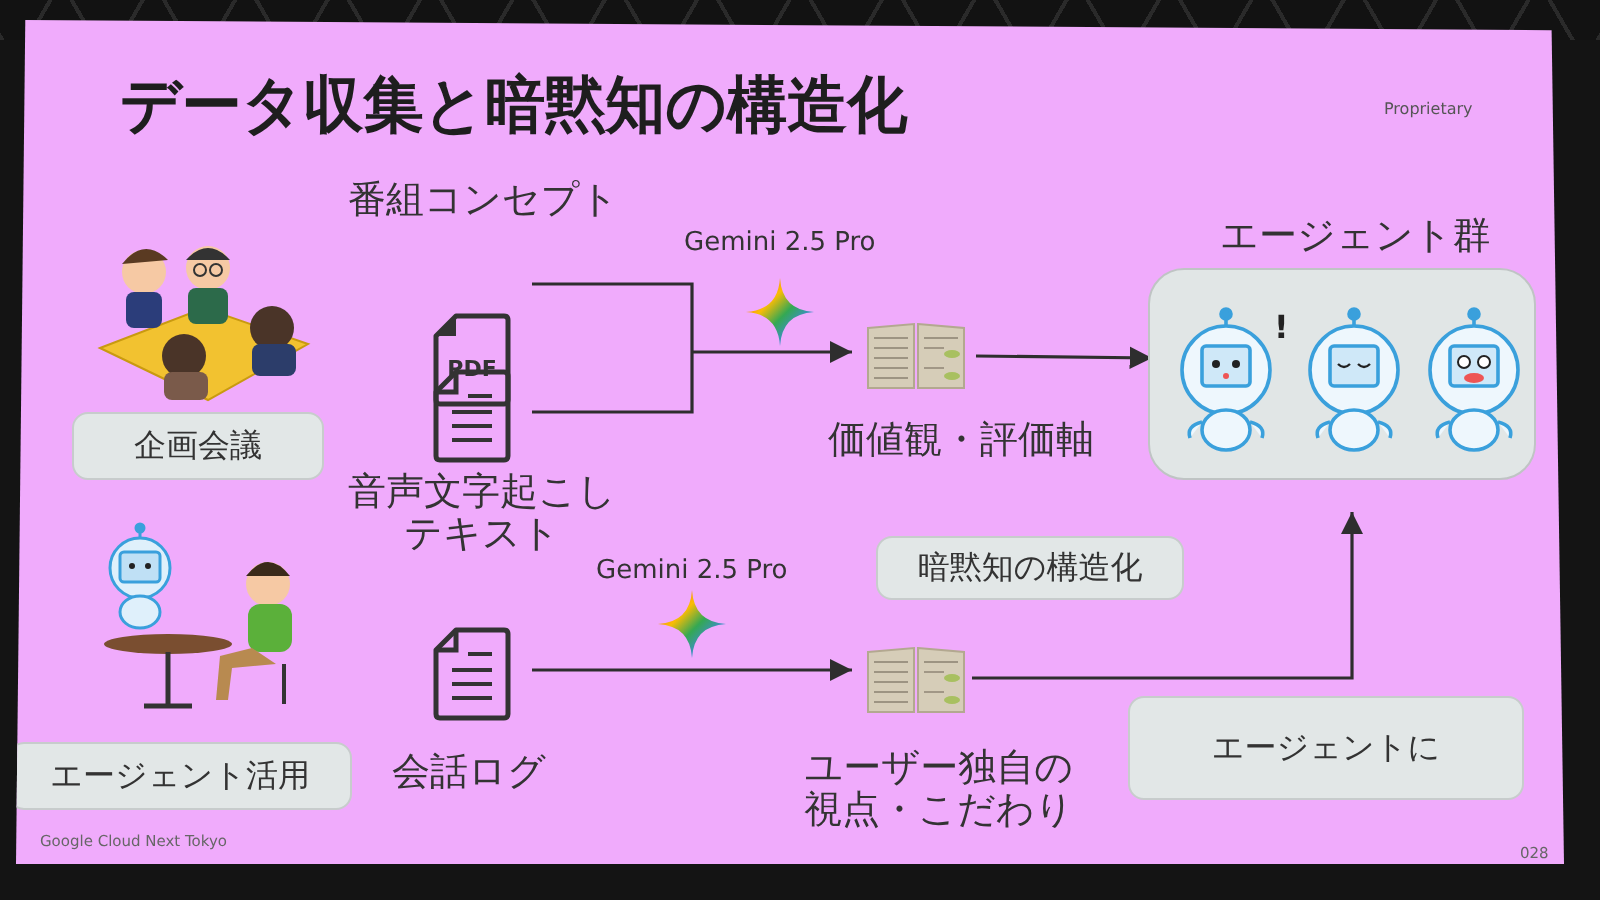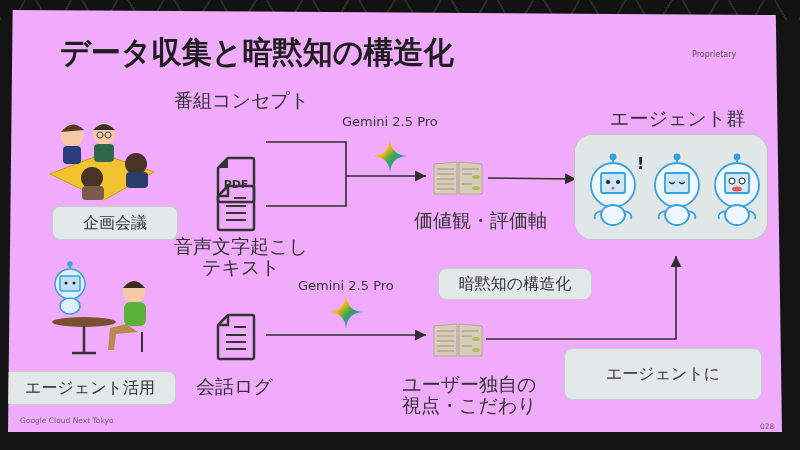--- a/index.html
+++ b/index.html
@@ -57,21 +57,21 @@
         <path d="M51,16 Q62,4 73,16" fill="#333"></path>
       <circle cx="58" cy="21" r="3" fill="none" stroke="#333" stroke-width="1"></circle>
         <circle cx="66" cy="21" r="3" fill="none" stroke="#333" stroke-width="1"></circle>
       <rect x="52" y="30" width="20" height="18" rx="4" fill="#2c6a4a"></rect>
       <circle cx="50" cy="64" r="11" fill="#4a3428"></circle>
         <rect x="40" y="72" width="22" height="14" rx="4" fill="#7a5a4a"></rect>
       <circle cx="94" cy="50" r="11" fill="#4a3428"></circle>
         <rect x="84" y="58" width="22" height="16" rx="4" fill="#2c3d6a"></rect>
     </svg>
   </div>
-  <div class="abs box" style="left:44px;top:196px;width:124px;height:32px;">
+  <div class="abs box" style="left:28px;top:196px;width:124px;height:32px;">
     <span>企画会議</span>
   </div>
 
   <div class="abs" style="left:38px;top:252px;width:110px;height:100px;">
     <svg width="110" height="100">
       <g stroke="#3aa0dc" stroke-width="1.5" fill="#dff0fb">
         <circle cx="24" cy="2" r="2" fill="#3aa0dc"></circle>
         <line x1="24" y1="4" x2="24" y2="9"></line>
         <circle cx="24" cy="22" r="15"></circle>
         <rect x="14" y="14" width="20" height="15" rx="2" fill="#bfe0f5"></rect>

